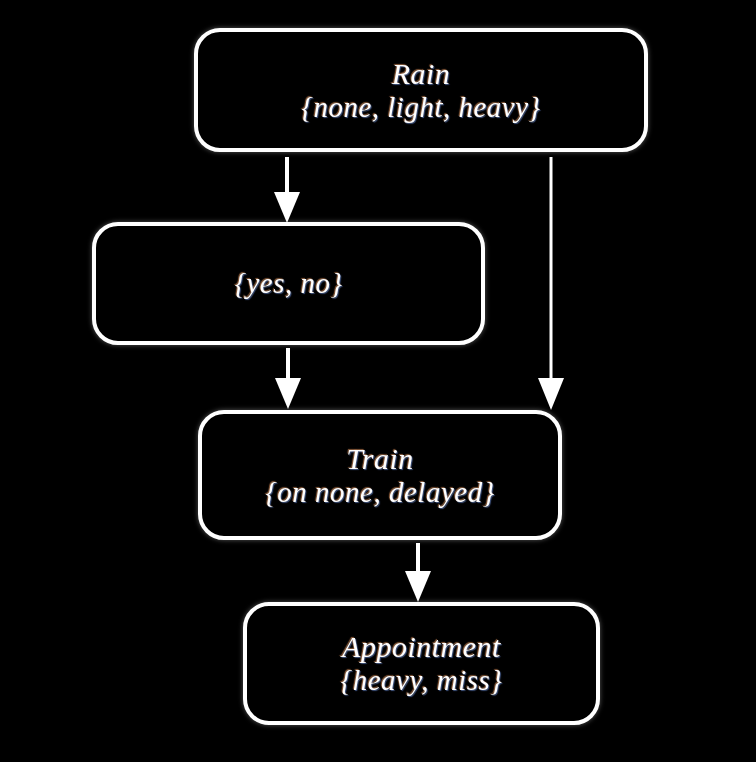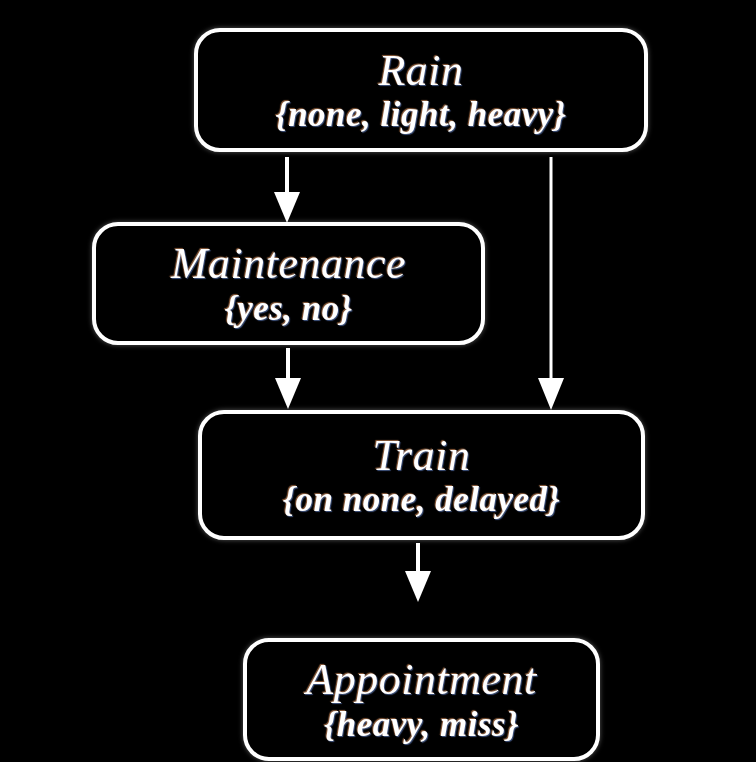--- a/index.html
+++ b/index.html
@@ -25,38 +25,38 @@
     flex-direction: column;
     align-items: center;
     justify-content: center;
     color: #ffffff;
     text-align: center;
     box-shadow: 0 0 5px rgba(255,255,255,0.35);
   }
   .node-title {
     font-style: italic;
     font-weight: 400;
-    font-size: 44px;
+    font-size: 30px;
     line-height: 1.12;
     letter-spacing: 0.5px;
     text-shadow: -1px -1px 1px rgba(255,170,110,0.55), 1px 1px 1px rgba(130,170,255,0.5);
   }
   .node-states {
     font-style: italic;
-    font-weight: 700;
-    font-size: 35px;
+    font-weight: 400;
+    font-size: 29px;
     line-height: 1.12;
     letter-spacing: 0.5px;
     text-shadow: -1px -1px 1px rgba(255,170,110,0.55), 1px 1px 1px rgba(130,170,255,0.5);
   }
   
   #node-rain        { left: 194px; top: 28px;  width: 454px; height: 124px; }
   #node-maintenance { left: 92px;  top: 222px; width: 393px; height: 123px; }
-  #node-train       { left: 198px; top: 410px; width: 447px; height: 130px; }
-  #node-appointment { left: 243px; top: 602px; width: 357px; height: 123px; margin-top: 36px; }
+  #node-train       { left: 198px; top: 410px; width: 364px; height: 130px; }
+  #node-appointment { left: 243px; top: 602px; width: 357px; height: 123px; }
 
   .edge-layer {
     position: absolute;
     left: 0;
     top: 0;
     width: 756px;
     height: 762px;
     pointer-events: none;
   }
 </style>
@@ -87,21 +87,20 @@
       <polygon points="418,602 405,571 431,571" fill="#ffffff"></polygon>
     </g>
   </svg>
 
   <div class="node" id="node-rain">
     <div class="node-title">Rain</div>
     <div class="node-states">{none, light, heavy}</div>
   </div>
 
   <div class="node" id="node-maintenance">
-    <div class="node-title">Maintenance</div>
     <div class="node-states">{yes, no}</div>
   </div>
 
   <div class="node" id="node-train">
     <div class="node-title">Train</div>
     <div class="node-states">{on none, delayed}</div>
   </div>
 
   <div class="node" id="node-appointment">
     <div class="node-title">Appointment</div>

